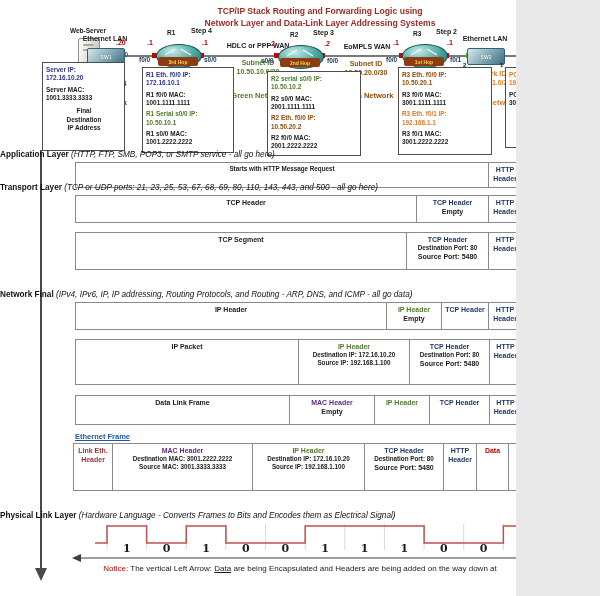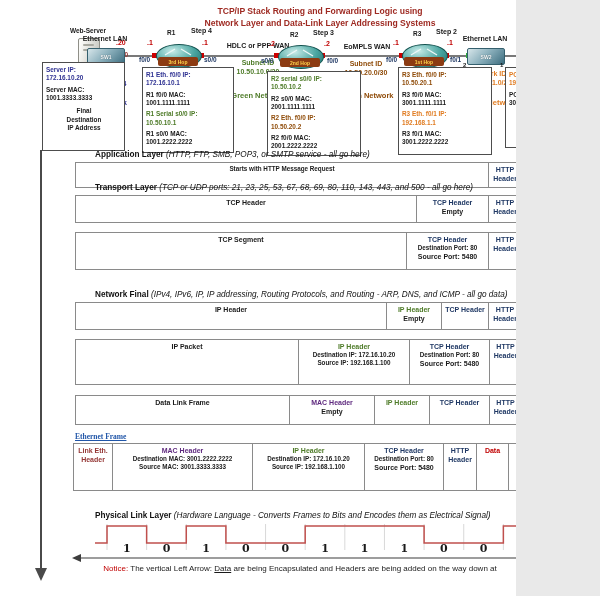--- a/index.html
+++ b/index.html
@@ -22,30 +22,30 @@
   .router .hop{position:absolute;left:2px;top:13px;width:40px;height:9px;border-radius:2px;
     background:#8c3b12;color:#ffd34d;font-size:5px;font-weight:bold;display:flex;align-items:center;justify-content:center;}
   .pc-mon{position:absolute;width:26px;height:20px;background:#31506b;border:1px solid #23394c;border-radius:2px;}
   .pc-mon .scr{position:absolute;left:3px;top:3px;right:3px;bottom:4px;background:#cfe2f2;border:1px solid #8aa8c2;}
   .pc-kbd{position:absolute;width:30px;height:6px;background:linear-gradient(#eeeee9,#bdbdb6);border:1px solid #9a9a92;border-radius:1px;}
   .info-box{position:absolute;background:#ffffff;border:1.5px solid #4d4d4d;
     padding:3px 2px 2px 3px;font-size:6.4px;font-weight:bold;line-height:1.3;color:#1a1a1a;}
   .info-box .entry{margin-bottom:3px;}
   
   .sec{position:absolute;left:0;width:600px;}
-  .sec-title{margin-left:95px;font-size:8.2px;color:#111;}
+  .sec-title{font-size:8.2px;color:#111;}
   .sec-title b{font-weight:bold;}
   .sec-title i{font-style:italic;font-weight:normal;}
   .frame-row{display:flex;margin-left:75px;border:1px solid #8a8a8a;background:#fff;box-sizing:border-box;align-items:stretch;}
   .frame-cell{box-sizing:border-box;display:flex;flex-direction:column;justify-content:flex-start;align-items:center;
     text-align:center;font-weight:bold;font-size:7px;line-height:1.3;padding-top:2px;overflow:hidden;}
   .frame-cell + .frame-cell{border-left:1px solid #8a8a8a;}
   .cell-line{white-space:nowrap;}
   .cell-line.small{font-size:6.3px;}
-  .eth-label{margin-left:75px;font-size:7.5px;font-weight:bold;text-decoration:underline;font-family:Liberation Serif, serif;}
+  .eth-label{margin-left:75px;font-size:7.5px;font-weight:bold;text-decoration:underline;}
   .notice{width:540px;margin:2px 0 0 30px;text-align:center;font-size:8px;line-height:1.25;color:#1a1a1a;}
   .notice .bold{font-weight:normal;}
   .notice .italic{font-style:italic;}
   .notice .underline{text-decoration:underline;}
 </style>
 </head>
 <body>
 
 <div class="page">
 

